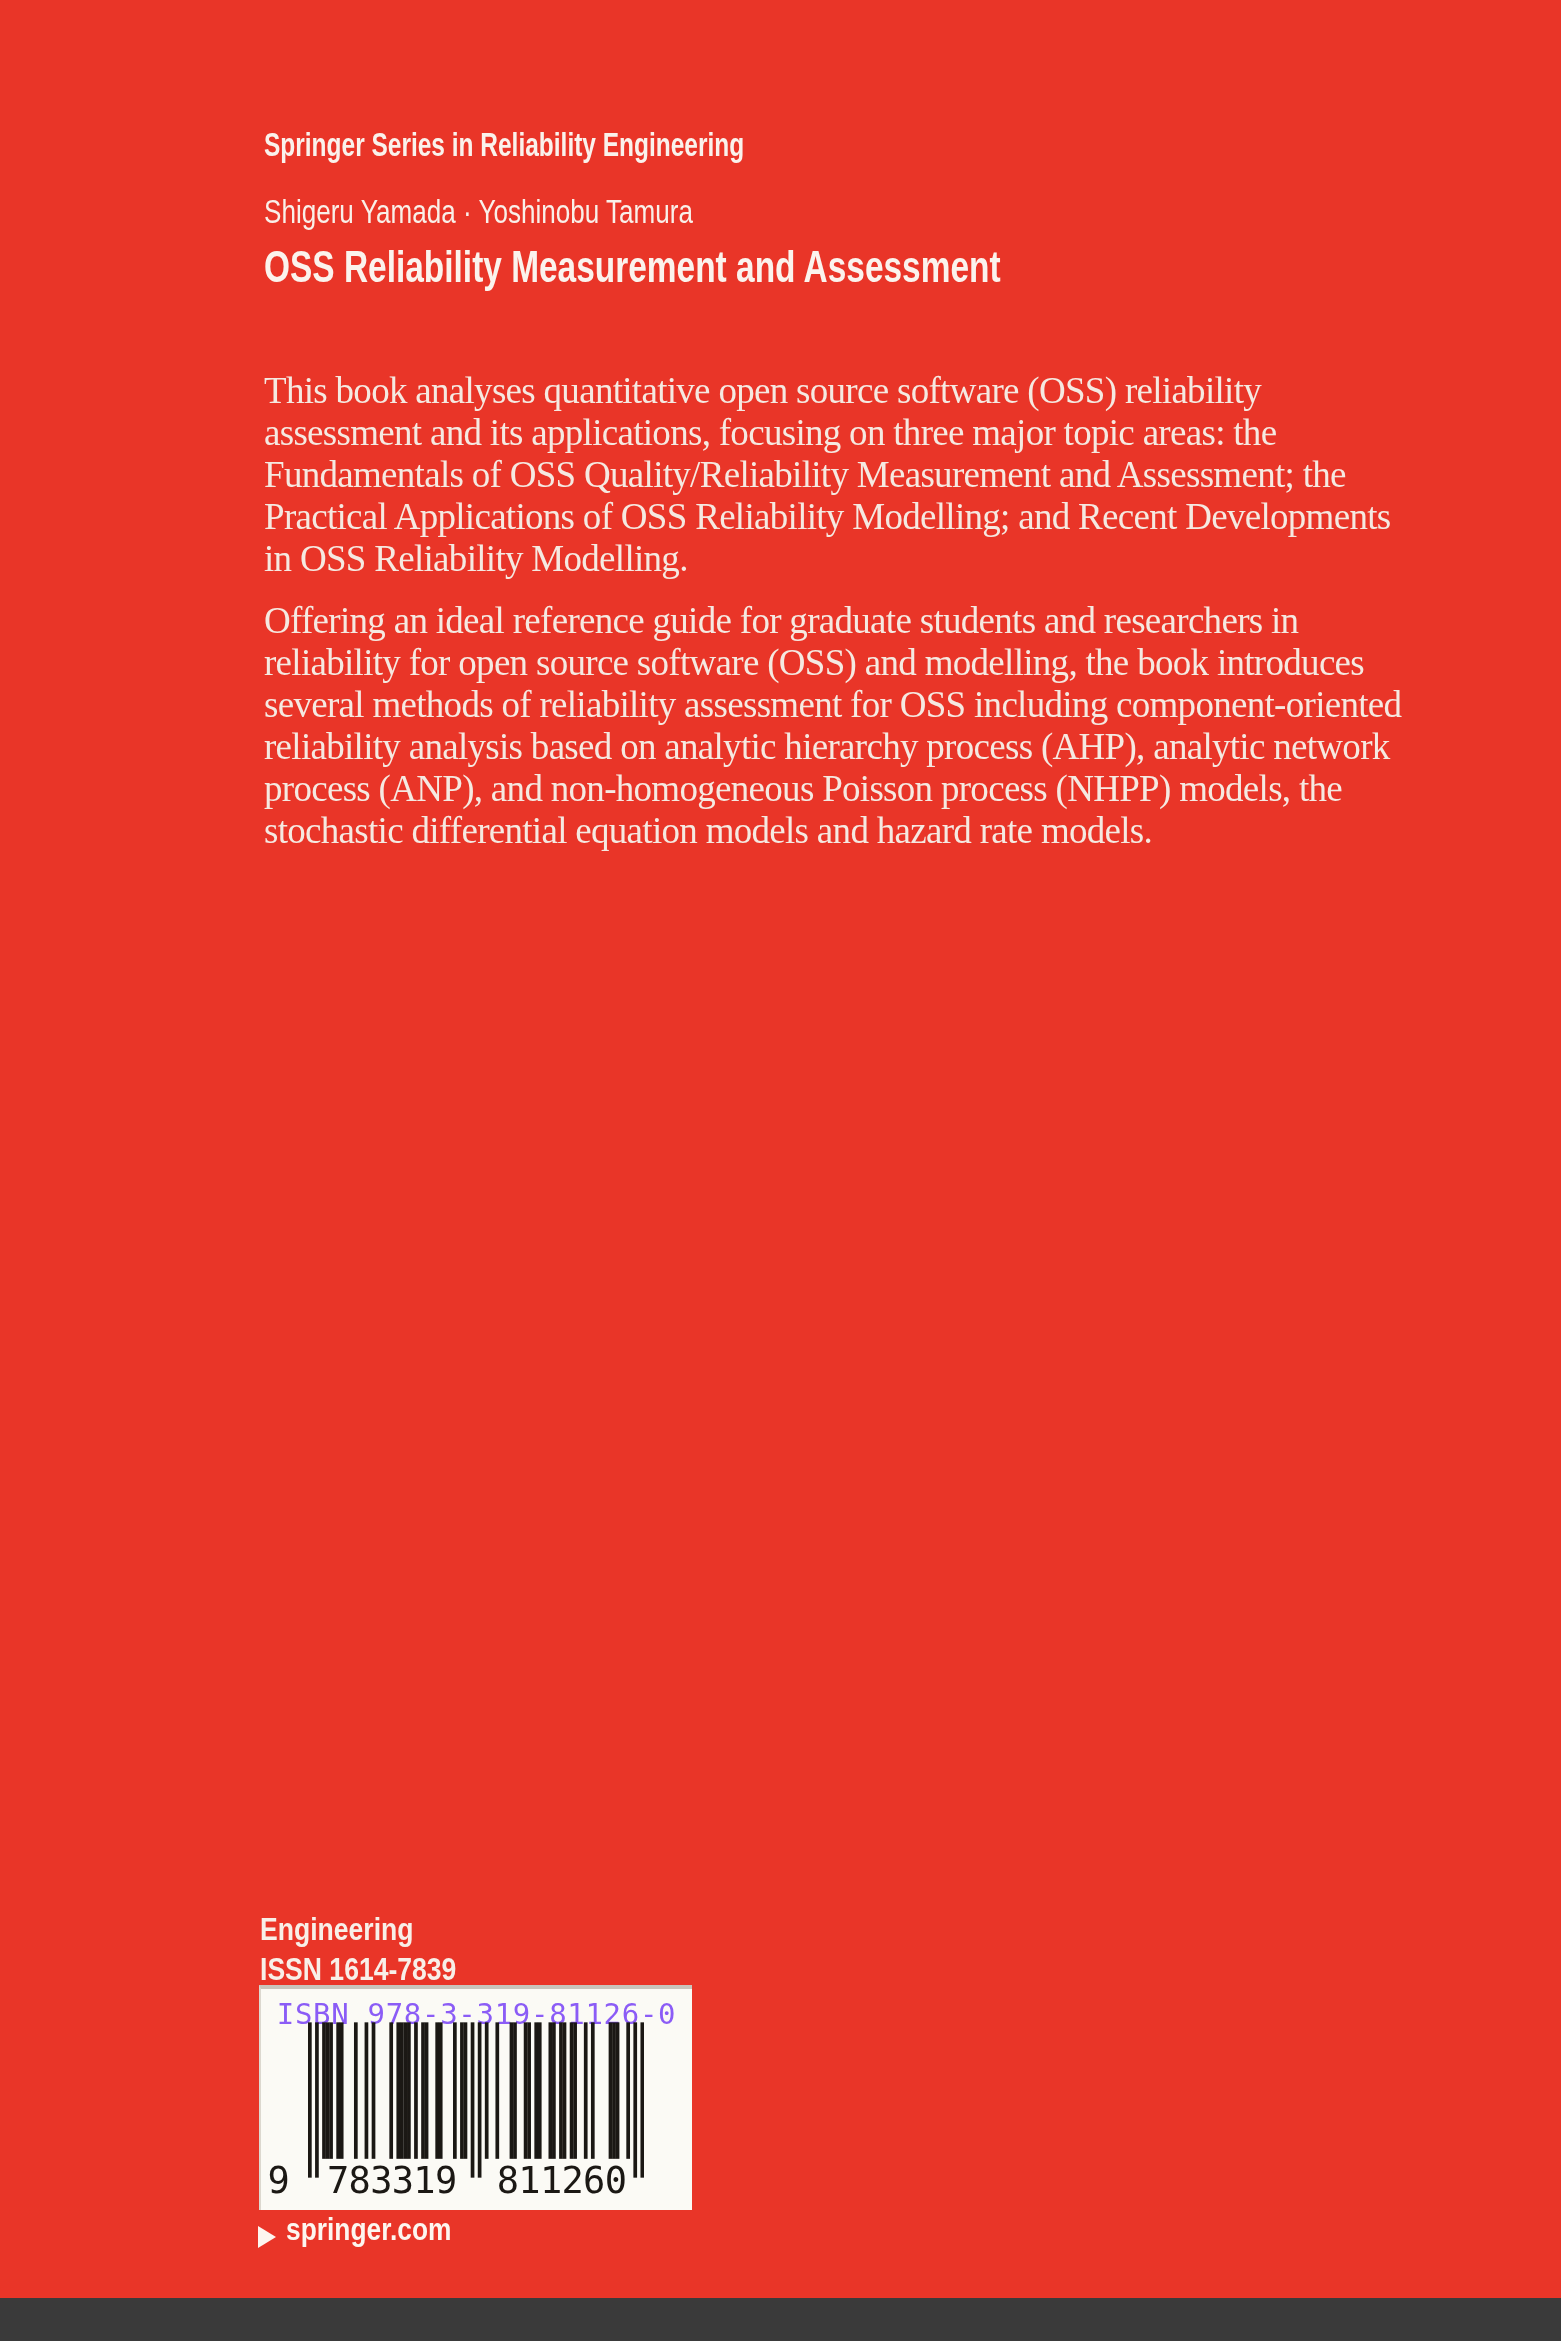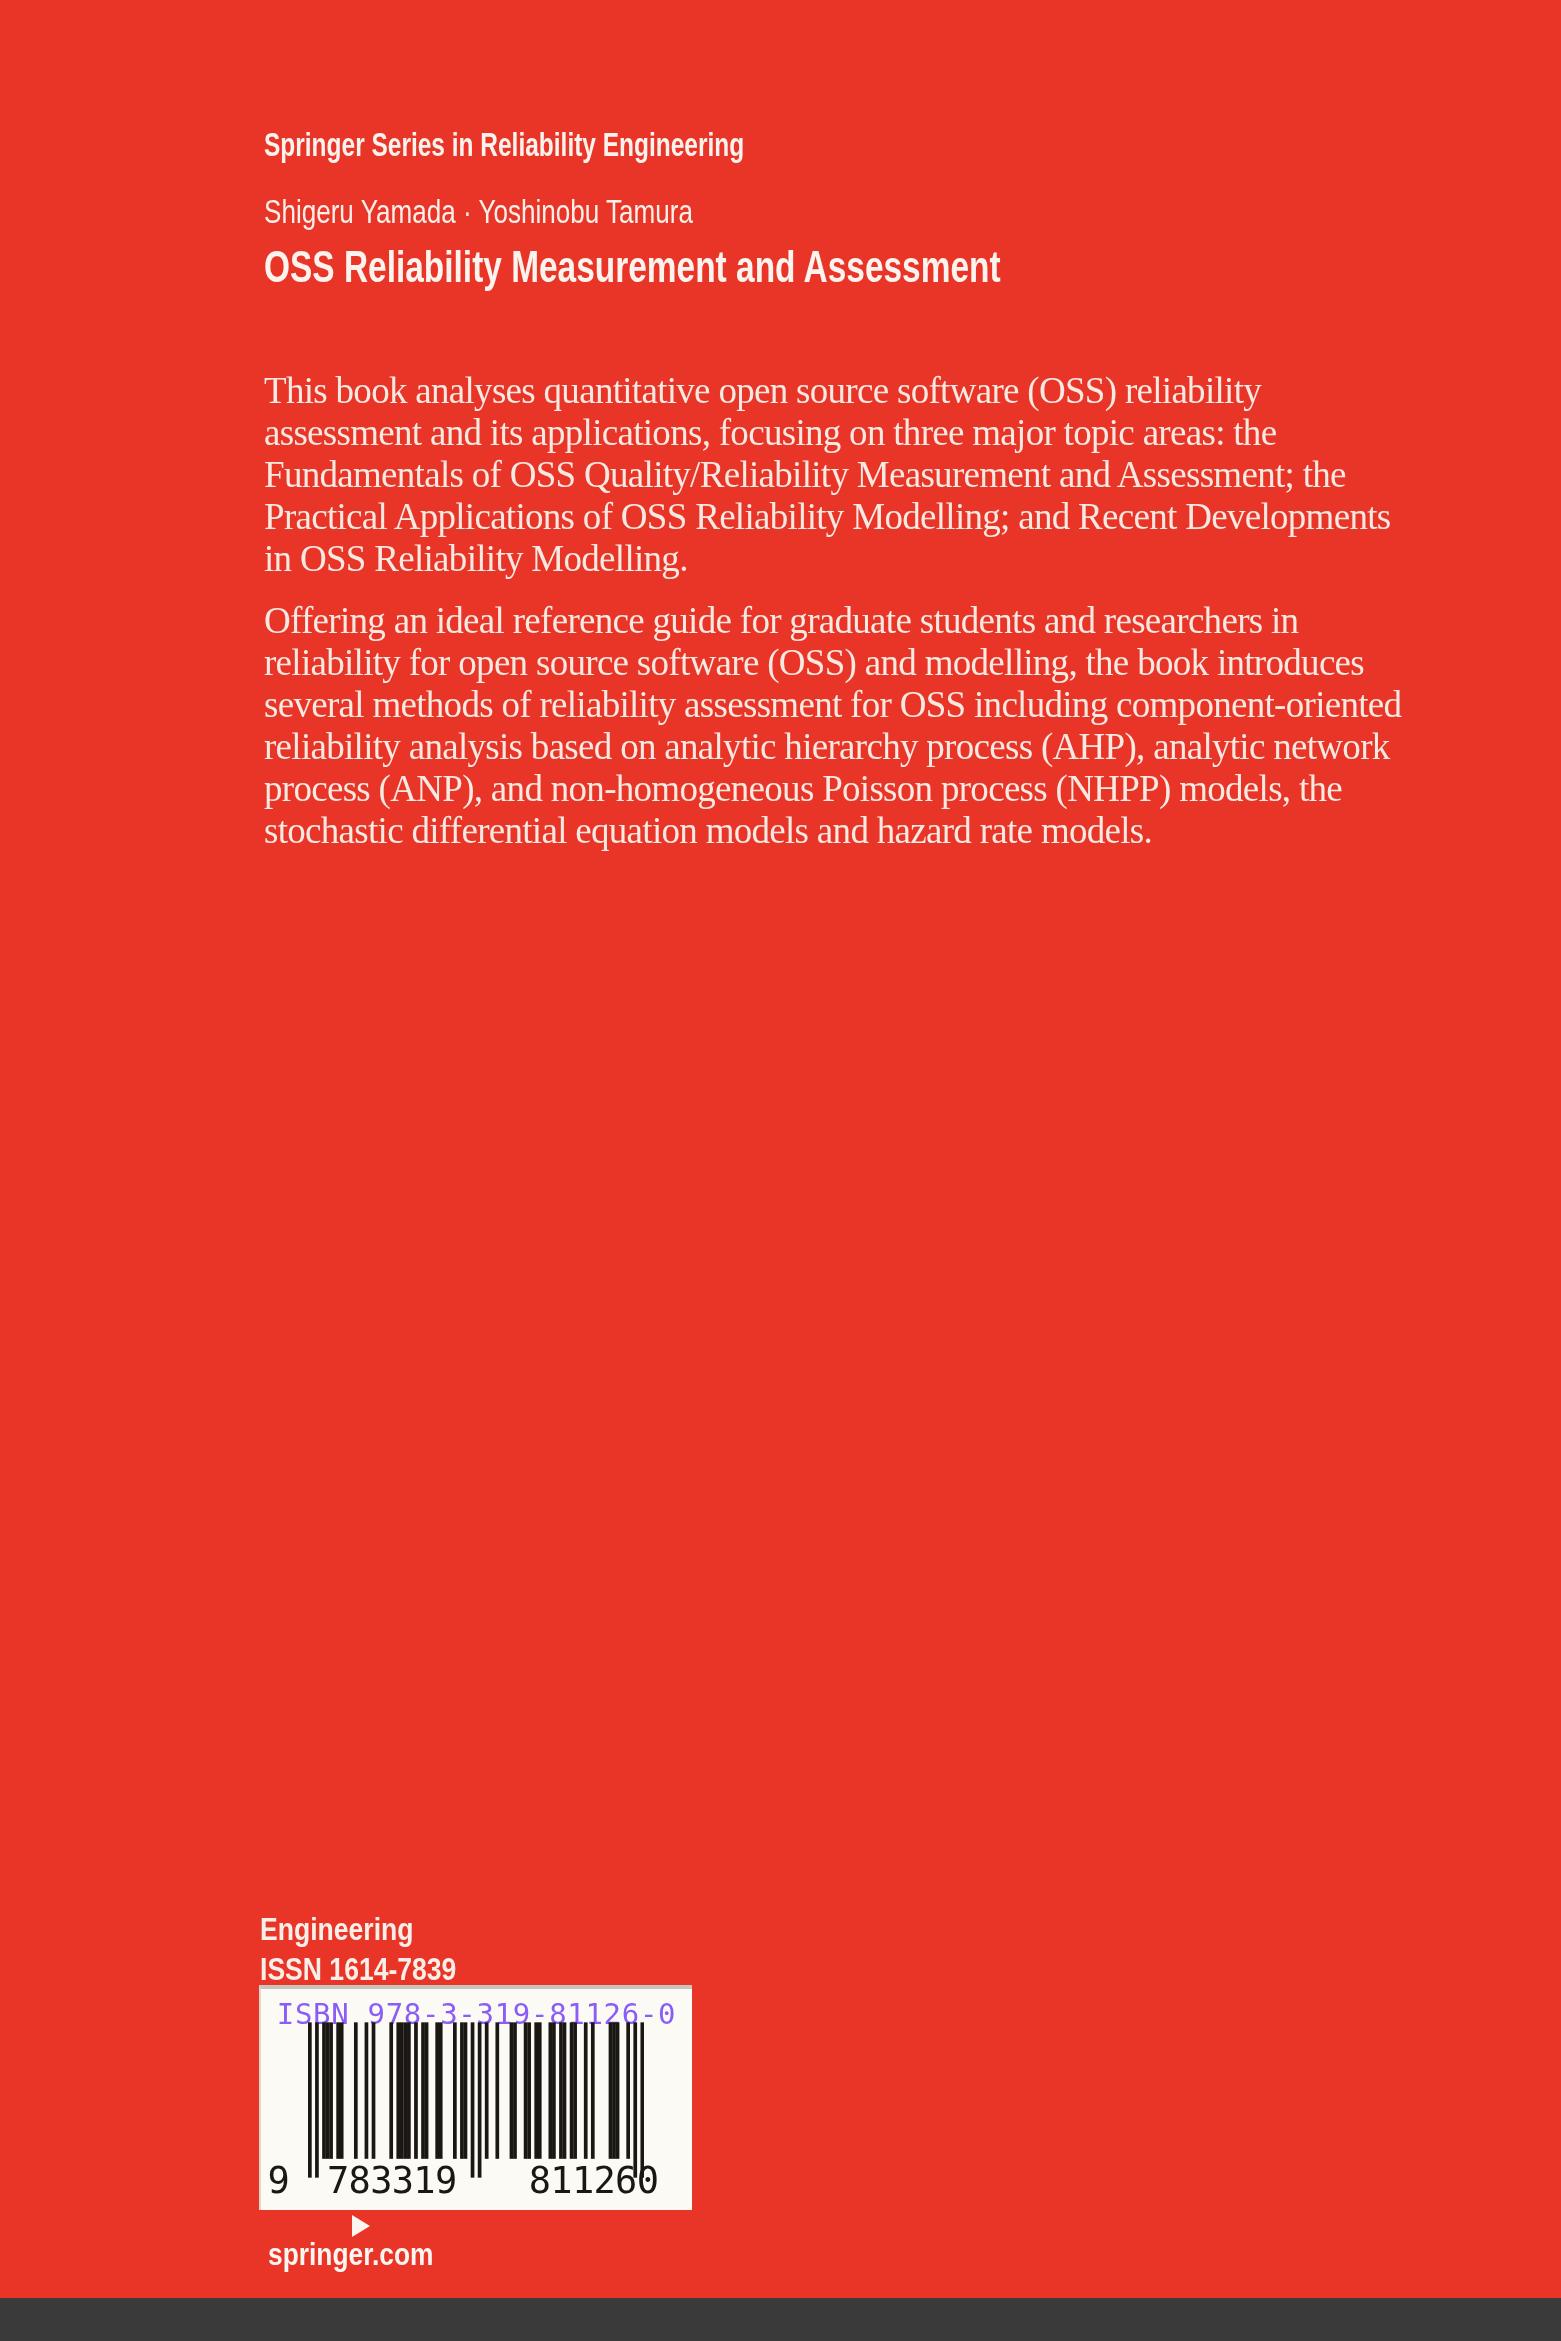--- a/index.html
+++ b/index.html
@@ -64,25 +64,25 @@
   }
   .ean-svg { position:absolute; left:47px; top:33px; }
   .ean-digits {
     position:absolute; left:0; top:170px; width:100%; height:46px;
     font-family:"DejaVu Sans Mono", monospace;
     font-size:37px; color:#1b1814; letter-spacing:-0.7px;
   }
   .ean-digits span { position:absolute; top:0; }
   .ean-d1 { left:6.5px; }
   .ean-d2 { left:66px; width:137px; text-align:left; }
-  .ean-d3 { left:232px; width:137px; text-align:center;margin-left:32px; }
+  .ean-d3 { left:232px; width:137px; text-align:center; }
 
   .springer-line {
     position:absolute; left:258px; top:2212px;
-    display:flex; align-items:center;flex-direction:column;
+    display:flex; align-items:flex-end;
   }
   .tri { display:block; margin-top:2.6px; }
   .site {
     margin-left:10.4px;
     font-size:31px; font-weight:700; color:#fdf6f0;
     transform:scaleX(0.85); transform-origin:left center;
     white-space:nowrap;
   }
 </style>
 </head>

